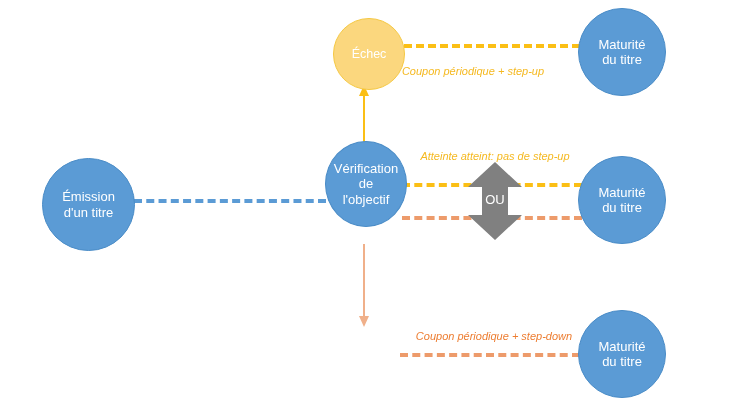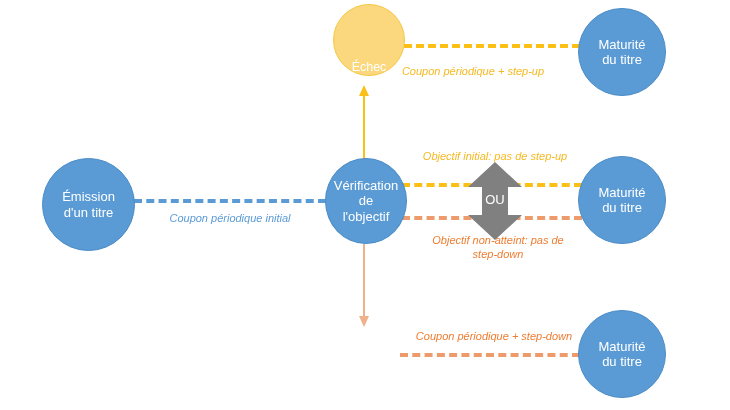--- a/index.html
+++ b/index.html
@@ -121,50 +121,47 @@
   <svg class="ou-shape" style="left:460px; top:162px; width:70px; height:78px;" viewBox="0 0 70 78">
     <polygon points="35,0 62,25 48,25 48,53 62,53 35,78 8,53 22,53 22,25 8,25" fill="#808080"></polygon>
   </svg>
   <div class="ou-text" style="left:460px; top:192px; width:70px;">OU</div>
 
   <div class="node node-blue" style="left:42px; top:158px; width:93px; height:93px;">
     <span class="node-label">Émission
 d'un titre</span>
   </div>
 
-  <div class="node node-blue" style="left:325px; top:158px; width:82px; height:86px;">
+  <div class="node node-blue" style="left:325px; top:141px; width:82px; height:86px;">
     <span class="node-label">Vérification
 de
 l'objectif</span>
   </div>
 
-  <div class="node node-yellow" style="left:333px; top:4px; width:72px; height:72px;align-items:flex-end;">
+  <div class="node node-yellow" style="left:333px; top:18px; width:72px; height:72px;">
     <span class="node-label">Échec</span>
   </div>
 
 
   <div class="node node-blue" style="left:578px; top:8px; width:88px; height:88px;">
     <span class="node-label">Maturité
 du titre</span>
   </div>
 
   <div class="node node-blue" style="left:578px; top:156px; width:88px; height:88px;">
     <span class="node-label">Maturité
 du titre</span>
   </div>
 
   <div class="node node-blue" style="left:578px; top:310px; width:88px; height:88px;">
     <span class="node-label">Maturité
 du titre</span>
   </div>
 
-  <div class="edge-label lbl-blue" style="left:140px; top:212px; width:180px;">Coupon périodique initial</div>
 
   <div class="edge-label lbl-yellow" style="left:378px; top:65px; width:190px;">Coupon périodique + step-up</div>
 
-  <div class="edge-label lbl-yellow" style="left:398px; top:150px; width:194px;">Objectif initial: pas de step-up</div>
+  <div class="edge-label lbl-yellow" style="left:398px; top:150px; width:194px;">Atteinte atteint: pas de step-up</div>
 
-  <div class="edge-label lbl-orange" style="left:420px; top:234px; width:156px;">Objectif non-atteint: pas de
-step-down</div>
 
   <div class="edge-label lbl-orange" style="left:398px; top:330px; width:192px;">Coupon périodique + step-down</div>
 
 </div>
 
 </body></html>

